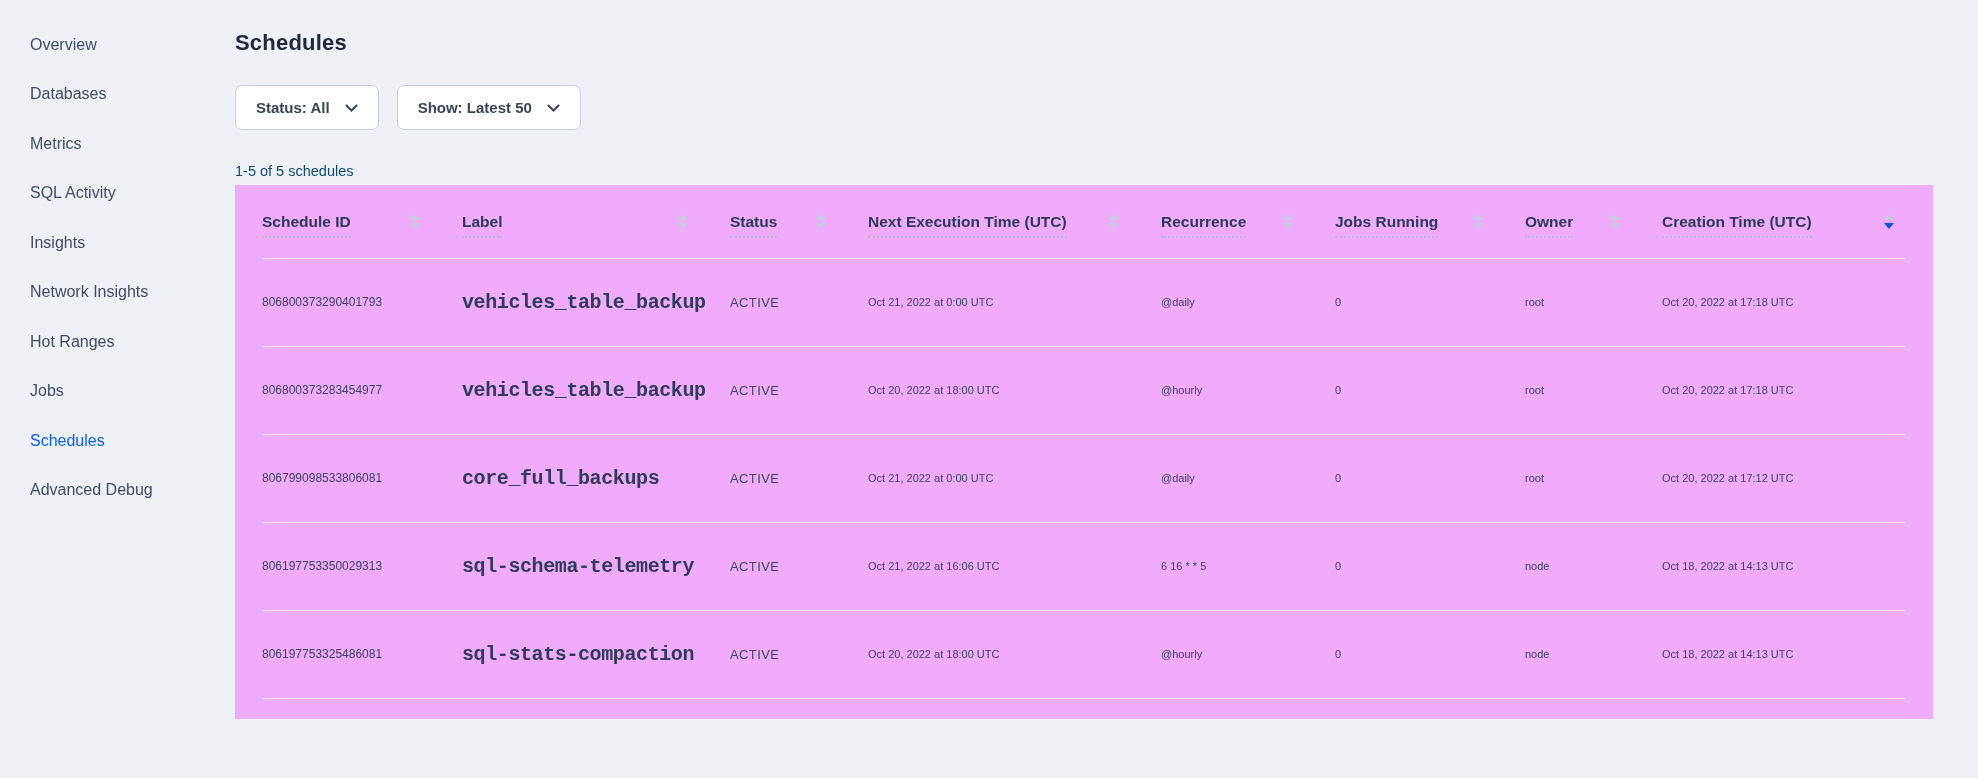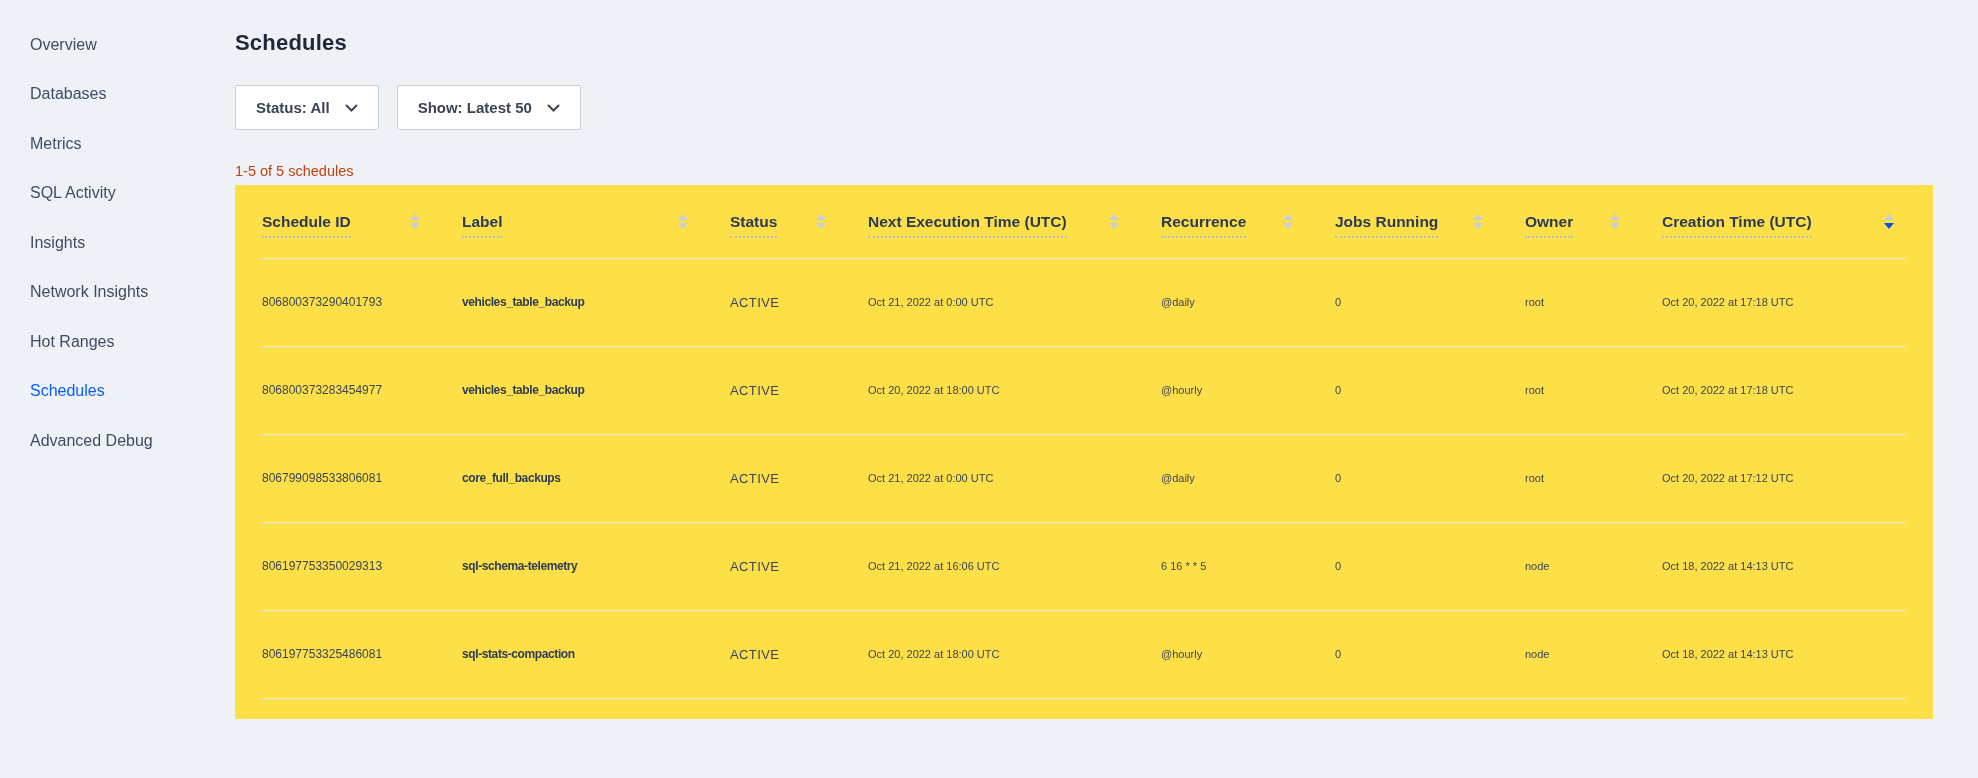--- a/index.html
+++ b/index.html
@@ -25,29 +25,29 @@
 
   
   .main { position:absolute; left:235px; top:0; width:1698px; }
   .page-title {
     margin-top:30px; font-size:22px; font-weight:700; color:#20293c;
     letter-spacing:0.2px;
   }
   .filters { margin-top:29px; display:flex; gap:18px; }
   .filter-btn {
     height:45px; display:inline-flex; align-items:center; gap:15px;
-    background:#ffffff; border:1px solid #c6cfdc; border-radius:2px;
+    background:#ffffff; border:1px solid #c6cfdc; border-radius:7px;
     padding:0 20px; font-size:15px; font-weight:700; color:#394455;
     cursor:pointer;
   }
-  .results-count { margin-top:33px; font-size:14.5px; color:#c2410c; }
+  .results-count { margin-top:33px; font-size:14.5px; color:#0c4a6e; }
 
   
   .card {
-    margin-top:6px; background:#fde047; width:1698px;
+    margin-top:6px; background:#f0abfc; width:1698px;
     padding:0 27px 20px 27px;
   }
   table { width:100%; border-collapse:collapse; table-layout:fixed; }
   th {
     height:73px; text-align:left; vertical-align:middle;
     border-bottom:1px solid #e4e9f0; cursor:pointer;
   }
   .th-inner {
     display:flex; align-items:center; justify-content:space-between;
     padding-right:42px;
@@ -63,38 +63,39 @@
   .tri-down { width:0; height:0; border-left:5px solid transparent; border-right:5px solid transparent; border-top:6px solid #c5cdde; }
   th.sort-desc .tri-down { border-top-color:#0a50f0; }
 
   td {
     height:88px; vertical-align:middle; border-bottom:1px solid #e4e9f0;
     font-size:11px; color:#3b4557; padding-right:12px; white-space:nowrap;
     overflow:hidden;
   }
   .cell-id { font-size:12px; }
   .cell-label {
-    font-family:Liberation Sans, sans-serif;
-    font-size:12px; font-weight:700; color:#2e3c55; letter-spacing:-0.4px;
+    font-family:Liberation Mono, monospace;
+    font-size:20px; font-weight:700; color:#2e3c55; letter-spacing:-0.4px;
   }
   .cell-status { font-size:13px; letter-spacing:0.4px; }
 
   .chev { flex:none; display:block; }
 </style>
 </head>
 <body>
 
 <nav class="sidebar">
   <div class="nav-item">Overview</div>
   <div class="nav-item">Databases</div>
   <div class="nav-item">Metrics</div>
   <div class="nav-item">SQL Activity</div>
   <div class="nav-item">Insights</div>
   <div class="nav-item">Network Insights</div>
   <div class="nav-item">Hot Ranges</div>
+  <div class="nav-item">Jobs</div>
   <div class="nav-item active">Schedules</div>
   <div class="nav-item">Advanced Debug</div>
 </nav>
 
 <main class="main">
 
   <h1 class="page-title">Schedules</h1>
 
   <div class="filters">
     <button class="filter-btn">

